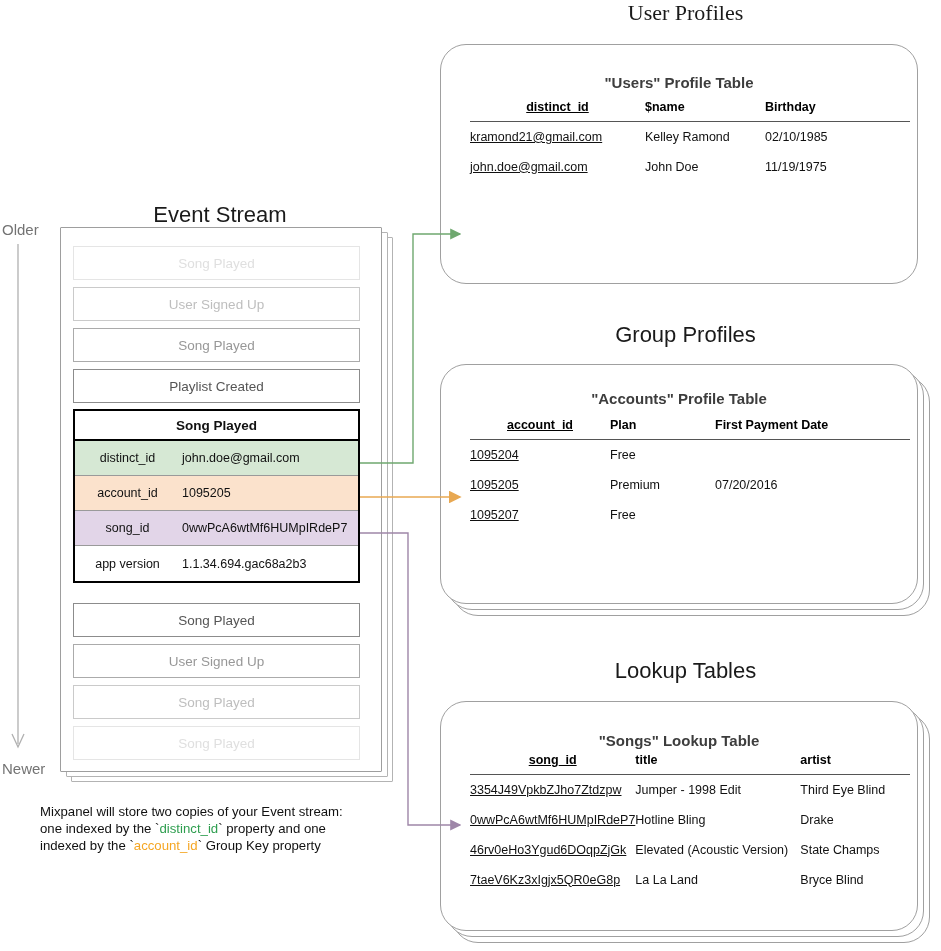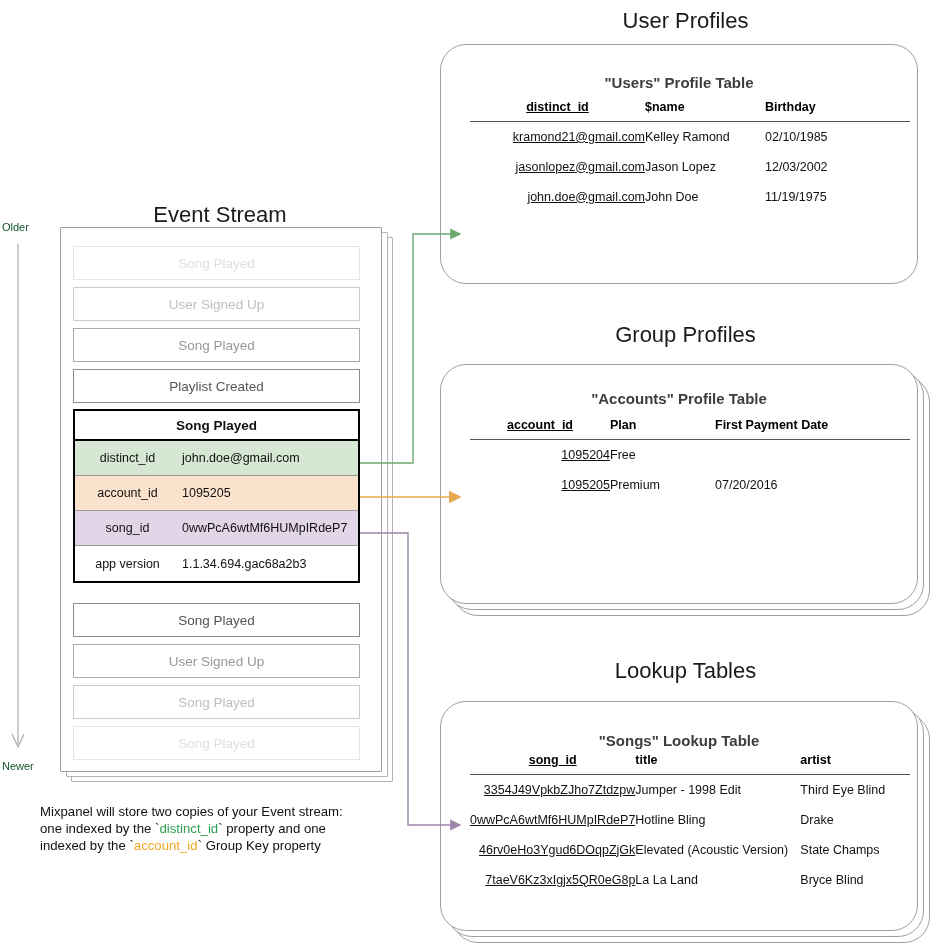--- a/index.html
+++ b/index.html
@@ -80,21 +80,21 @@
   .ev-row .k { width: 105px; text-align: center; }
   .ev-row .v { flex: 1; padding-left: 2px; }
   .hl-green  { background: #d6e8d4; }
   .hl-orange { background: #fbe2cc; }
   .hl-purple { background: #e2d5e8; }
 
   .ev-list-lower { position: absolute; left: 73px; top: 603px; width: 287px; }
 
   
   #older-label, #newer-label {
-    position: absolute; font-size: 11px; color: #14532d;
+    position: absolute; font-size: 15px; color: #737373;
   }
   #older-label { left: 2px; top: 221px; }
   #newer-label { left: 2px; top: 760px; }
   #time-arrow { position: absolute; left: 6px; top: 244px; }
 
   
   #stream-caption {
     position: absolute; left: 40px; top: 803px; width: 340px;
     text-align: left; font-size: 13.2px; line-height: 17px;
     color: #111; font-weight: 400;
@@ -134,21 +134,21 @@
     white-space: nowrap;
   }
   table.data thead tr { border-bottom: 1.4px solid #555; }
   table.data th.k-col { text-align: center; }
   table.data th .u { text-decoration: underline; }
   table.data td {
     height: 30px; padding: 0;
     white-space: nowrap;
     vertical-align: middle;
   }
-  table.data td.k-col { text-align: right; }
+  table.data td.k-col { text-align: left; }
   table.data td.k-col span { text-decoration: underline; }
 
   
   .row-band {
     position: absolute;
     height: 30px;
     z-index: 2;
   }
   .band-green  { background: #d6e8d4; }
   .band-orange { background: #fbe2cc; }
@@ -208,44 +208,39 @@
     <div class="ev-box ev-fade-2">Song Played</div>
     <div class="ev-box ev-fade-1">Song Played</div>
   </div>
 
   <div id="stream-caption">
     <span>Mixpanel will store two copies of your Event stream:</span><br>
     <span>one indexed by the `</span><span class="tok-green">distinct_id</span><span>` property and one</span><br>
     <span>indexed by the `</span><span class="tok-orange">account_id</span><span>` Group Key property</span>
   </div>
 
-  <div class="section-title" style="left:430px; top:8px; width:511px;">User Profiles</div>
+  <div class="section-title" style="left:430px; top:0px; width:511px;font-family:Liberation Serif, serif;">User Profiles</div>
 
   <div class="panel-stack">
     <div class="panel-card panel-main" style="left:440px; top:44px; width:478px; height:240px;"></div>
     <div class="row-band band-green" style="left:466px; top:221px; width:434px;"></div>
     <div class="tbl-title" style="top:74px; left:440px; width:478px; z-index:4;">"Users" Profile Table</div>
     <table class="data" style="left:470px; top:100px; width:440px; z-index:4;">
       <thead>
         <tr>
           <th class="k-col" style="width:175px;"><span class="u">distinct_id</span></th>
           <th style="width:120px;">$name</th>
           <th>Birthday</th>
         </tr>
       </thead>
       <tbody>
         <tr>
           <td class="k-col"><span>kramond21@gmail.com</span></td>
           <td>Kelley Ramond</td>
           <td>02/10/1985</td>
-        </tr>
-        <tr>
-          <td class="k-col"><span>jasonlopez@gmail.com</span></td>
-          <td>Jason Lopez</td>
-          <td>12/03/2002</td>
         </tr>
         <tr>
           <td class="k-col"><span>john.doe@gmail.com</span></td>
           <td>John Doe</td>
           <td>11/19/1975</td>
         </tr>
       </tbody>
     </table>
   </div>
 
@@ -268,20 +263,25 @@
       <tbody>
         <tr>
           <td class="k-col"><span>1095204</span></td>
           <td>Free</td>
           <td></td>
         </tr>
         <tr>
           <td class="k-col"><span>1095205</span></td>
           <td>Premium</td>
           <td>07/20/2016</td>
+        </tr>
+        <tr>
+          <td class="k-col"><span>1095207</span></td>
+          <td>Free</td>
+          <td></td>
         </tr>
       </tbody>
     </table>
   </div>
 
   <div class="section-title" style="left:430px; top:658px; width:511px;">Lookup Tables</div>
 
   <div class="panel-stack">
     <div class="panel-card panel-b3" style="left:452px; top:713px; width:478px; height:230px;"></div>
     <div class="panel-card panel-b2" style="left:446px; top:707px; width:478px; height:230px;"></div>

